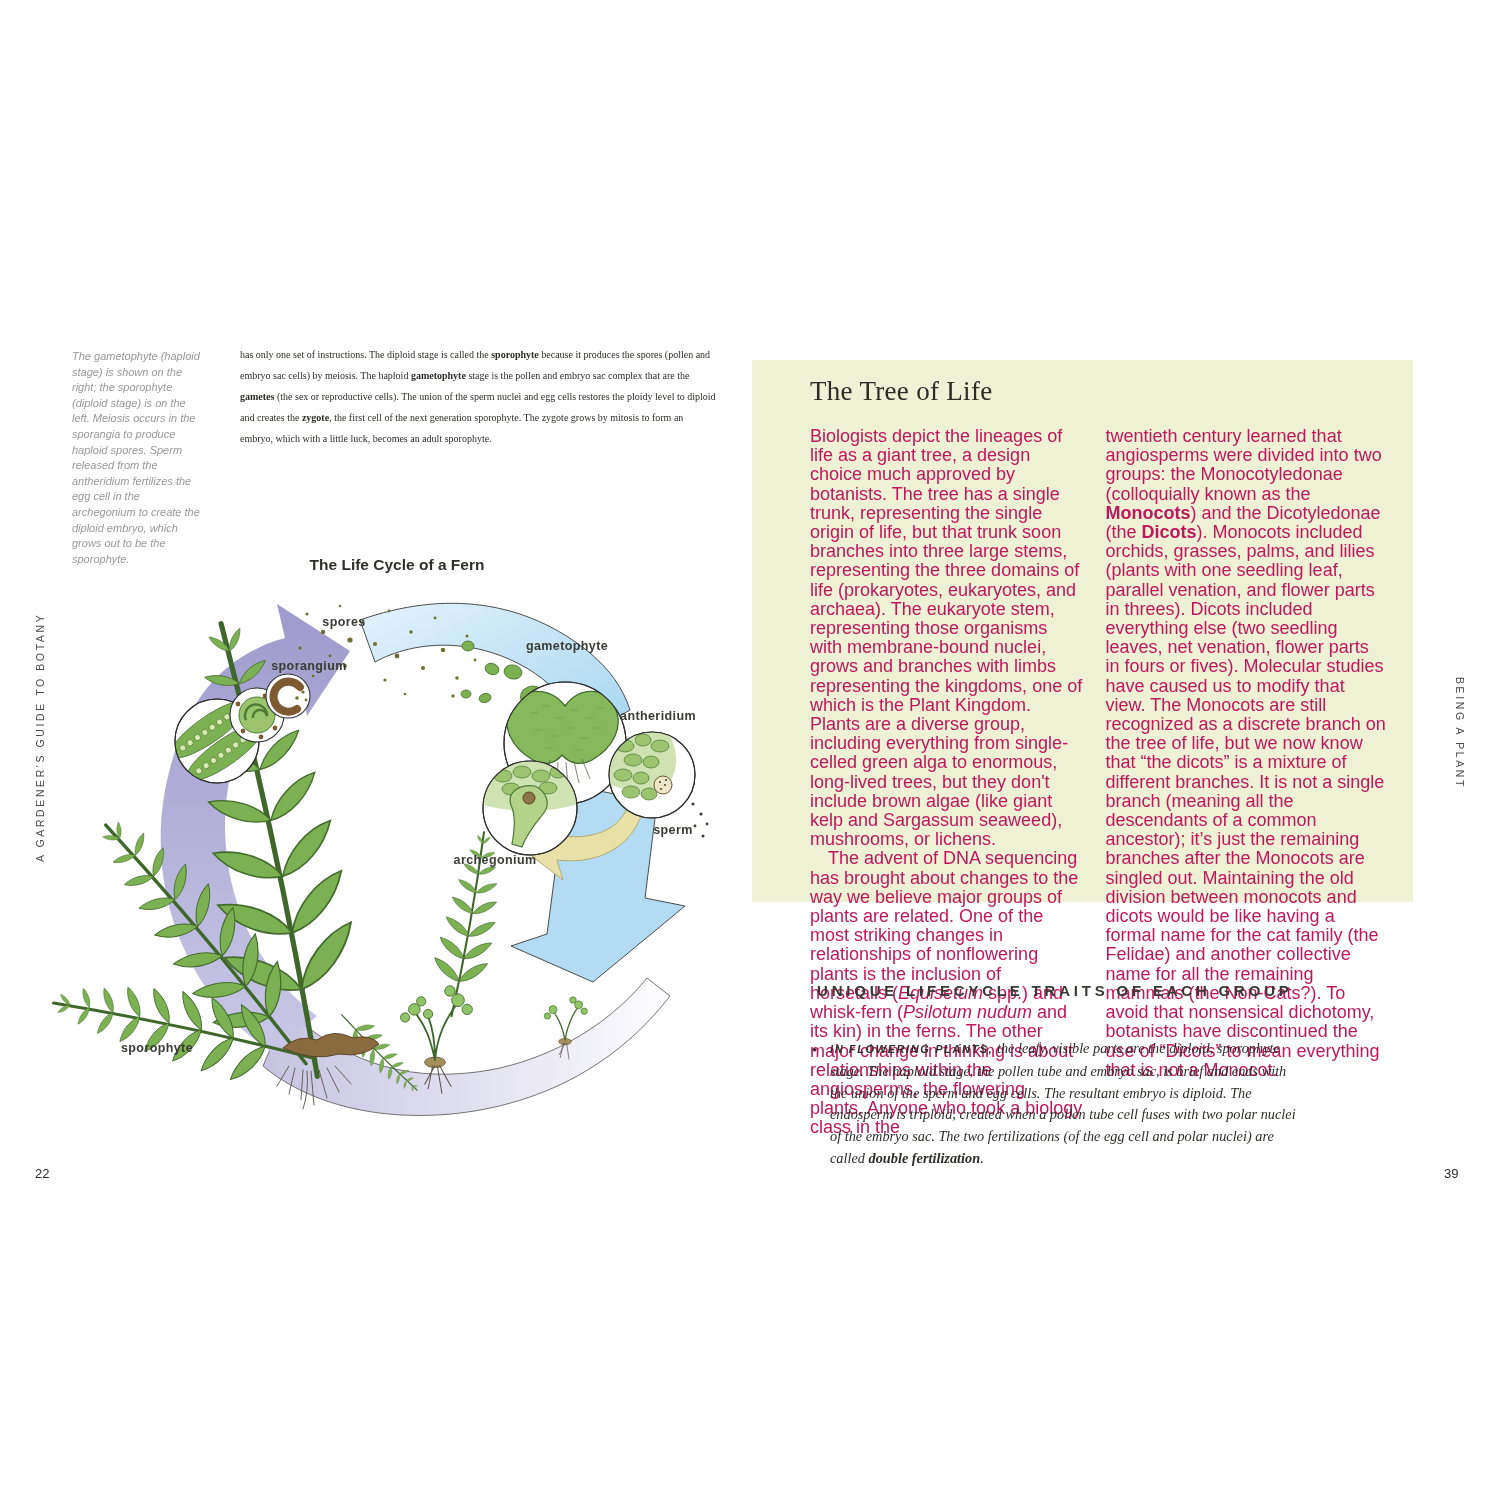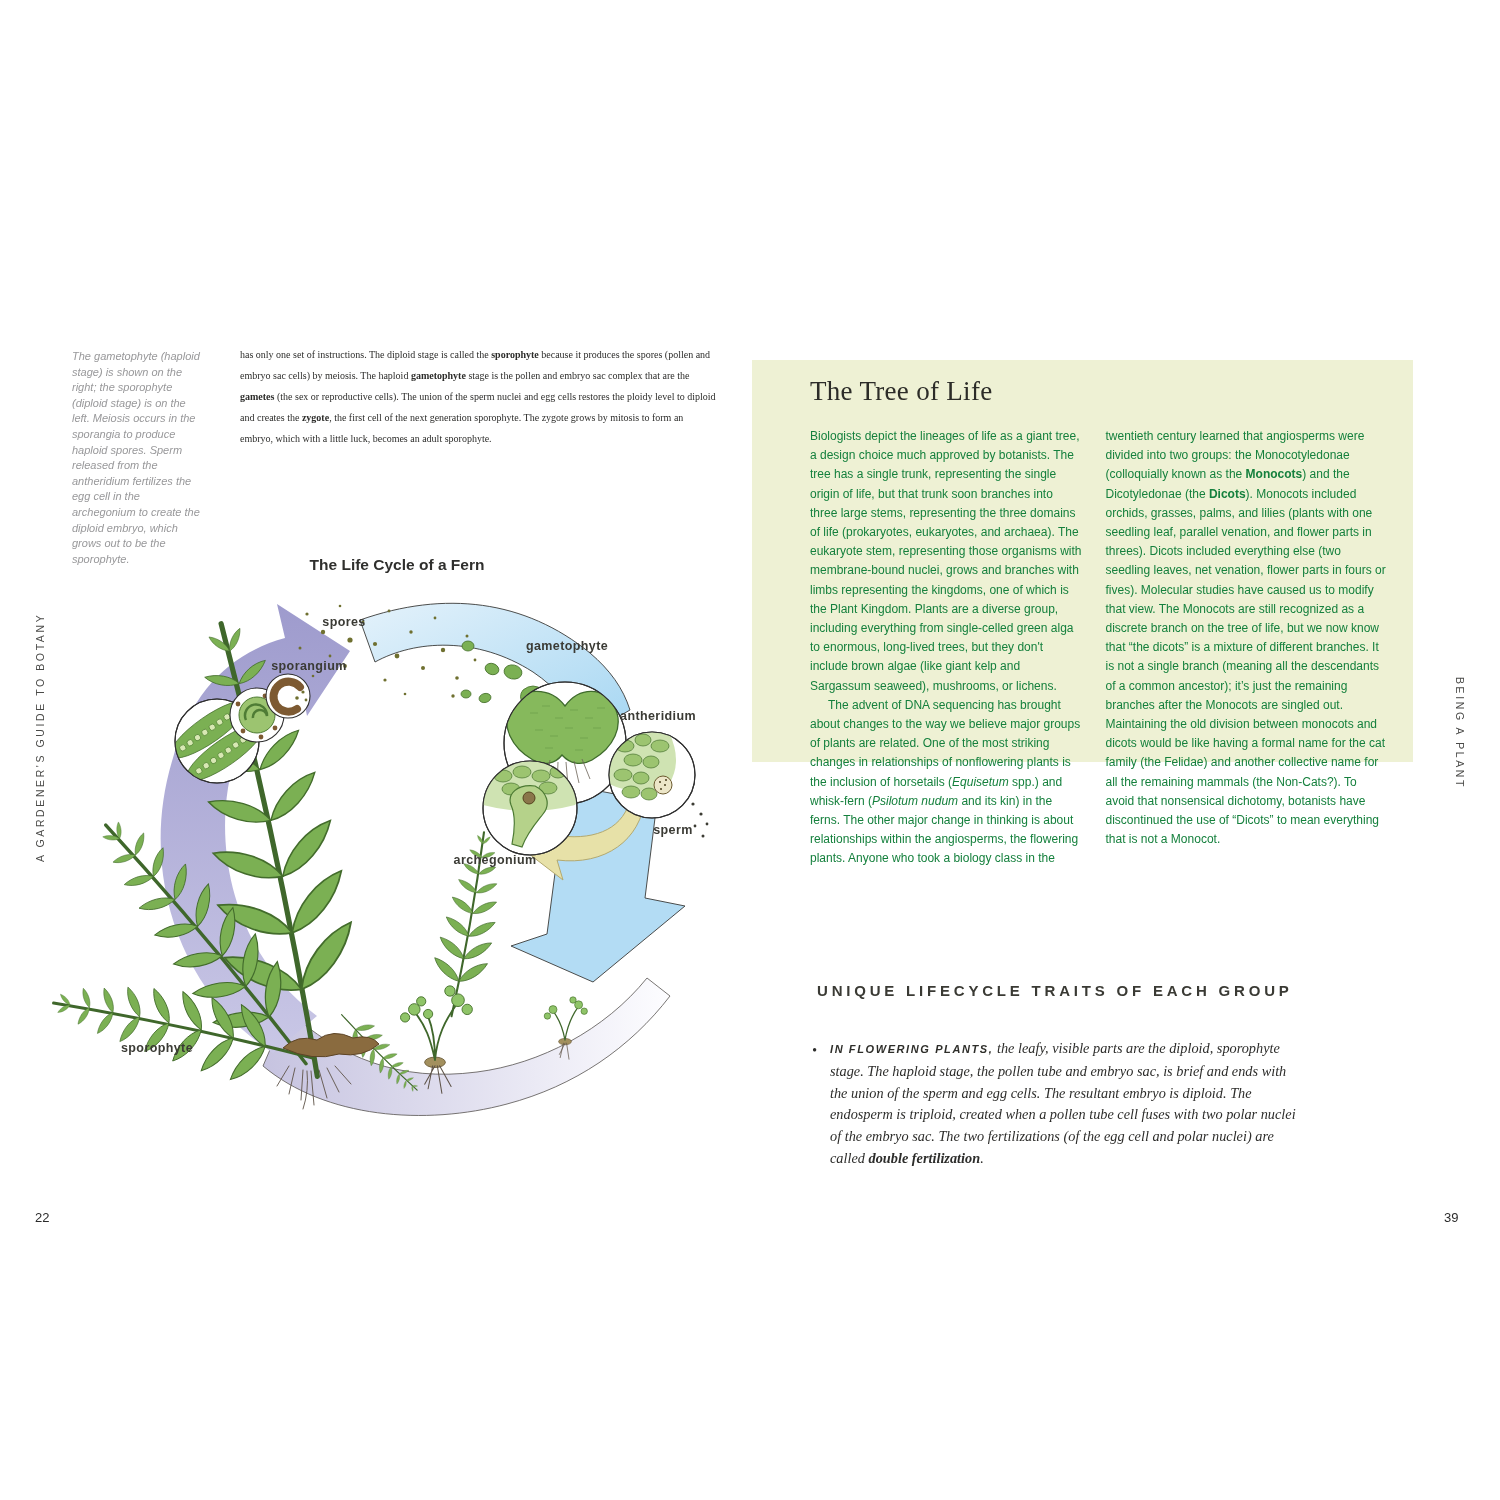--- a/index.html
+++ b/index.html
@@ -19,41 +19,41 @@
   .dg-title{font-family:"Liberation Sans",sans-serif;font-size:15.5px;font-weight:700;
     fill:#2f2f2d;text-anchor:middle;}
   .dg-label{font-family:"Liberation Sans",sans-serif;font-size:12.5px;font-weight:700;
     fill:#3b3b35;letter-spacing:.4px;text-anchor:middle;}
   .stem{stroke:#3f672b;stroke-width:2;fill:none;stroke-linecap:round;}
   .lfp{fill:var(--fern_green,#7bb053);stroke:#436c2c;stroke-width:.7;}
   .circ{fill:#fff;stroke:#2f2f2f;stroke-width:1.1;}
   .root{stroke:#5d5247;stroke-width:.9;fill:none;stroke-linecap:round;}
   .spore{fill:#6f7030;}
   
-  .feature-box{left:752px;top:360px;width:661px;height:402px;
+  .feature-box{left:752px;top:360px;width:661px;height:542px;
     background:var(--box_bg,#eef1d4);box-sizing:border-box;padding:16px 27px 0 58px;}
   .box-title{font-family:"Liberation Serif",serif;font-weight:400;font-size:27px;
     color:#2c2c28;margin:0 0 20px 0;letter-spacing:.3px;}
   .cols{display:flex;gap:23px;}
-  .col{font-size:12px;line-height:19.2px;color:#15803d;}
+  .col{font-size:18px;line-height:19.2px;color:#be185d;}
   .col1{width:273px;}
   .col2{width:281px;}
   .col p{margin:0;}
   .col p.indent{text-indent:18px;}
   .traits-title{left:813px;top:978px;font-size:15px;font-weight:600;letter-spacing:3.8px;
     color:#3a3a34;margin:4px;}
   .bullet{left:812px;top:1038px;width:472px;font-size:14.3px;line-height:21.8px;
     color:#2d2d2b;margin:0;padding-left:18px;font-style:italic;}
   .bullet::before{content:"\2022";position:absolute;left:0;top:2px;font-size:14px;color:#2d2d2b;}
   
   .vert{letter-spacing:2.6px;font-size:10.5px;color:#4a4a48;writing-mode:vertical-rl;
     text-align:center;}
   .vert-l{left:34px;top:605px;height:265px;width:14px;transform:rotate(180deg);}
   .vert-r{left:1452px;top:645px;height:175px;width:14px;}
-  .pageno{font-size:13px;color:#2b2b2b;margin-top:44px;}
+  .pageno{font-size:13px;color:#2b2b2b;}
   .pl{left:35px;top:1166px;}
   .pr{left:1444px;top:1166px;}
 </style>
 </head>
 <body>
 
 <div class="abs vert vert-l">A GARDENER'S GUIDE TO BOTANY</div>
 
 <div class="abs margin-note">The gametophyte (haploid stage) is shown on the right; the sporophyte (diploid stage) is on the left. Meiosis occurs in the sporangia to produce haploid spores. Sperm released from the antheridium fertilizes the egg cell in the archegonium to create the diploid embryo, which grows out to be the sporophyte.</div>
 

